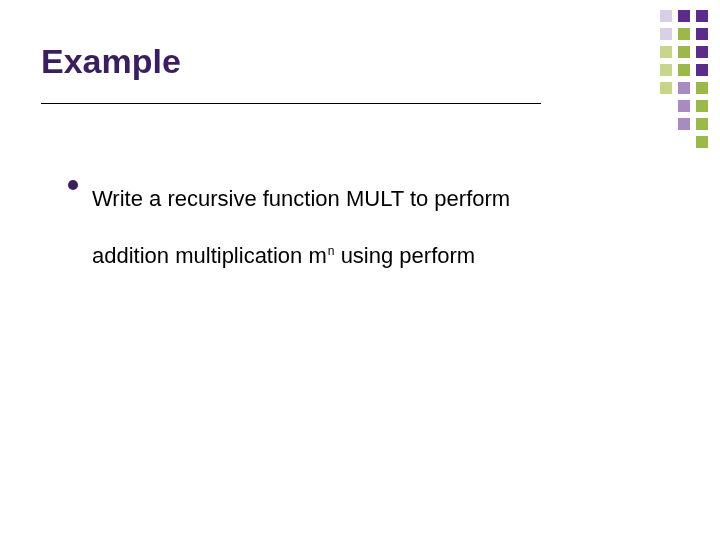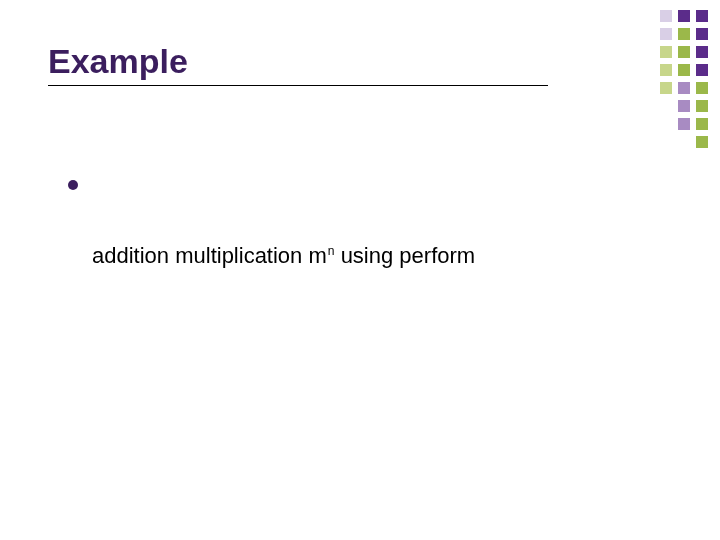--- a/index.html
+++ b/index.html
@@ -6,24 +6,24 @@
   body{
     width:720px;height:540px;
     background:#fff;
     font-family:Arial,Helvetica,sans-serif;
     color:#000;
     position:relative;
     overflow:hidden;
   }
   .title-block{
     position:absolute;
-    left:48px;top:42px;
+    left:41px;top:42px;
     width:500px;
     border-bottom:1px solid #000;
-    padding-bottom:4px;
+    padding-bottom:22px;
   }
   .title{
     font-size:34px;
     font-weight:bold;
     color:#3b1e5e;
   }
   .deco{
     position:absolute;
     right:12px;top:10px;
     display:flex;
@@ -86,17 +86,17 @@
 </div>
 
 <div class="title-block">
   <div class="title">Example</div>
 </div>
 
 <div class="content">
   <div class="bullet-row">
     <div class="bullet"></div>
     <div class="body-text">
-      <br>
+      <span>Write a recursive function MULT to perform</span><br>
       <span>addition multiplication m</span><span class="sup">n</span><span> using perform</span><br>
     </div>
   </div>
 </div>
 
 </body></html>

